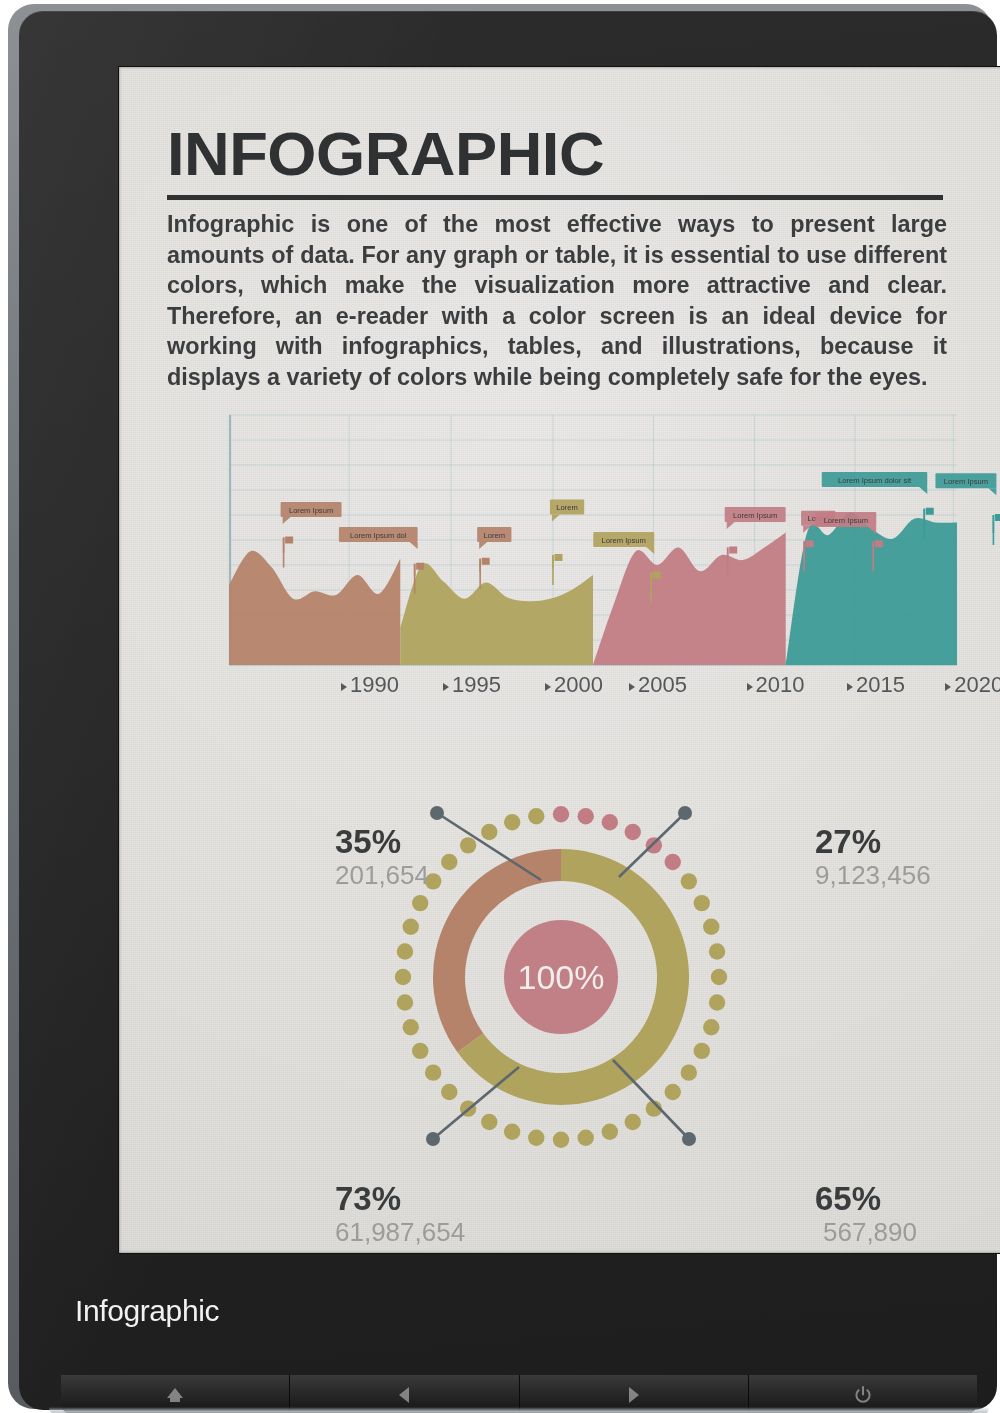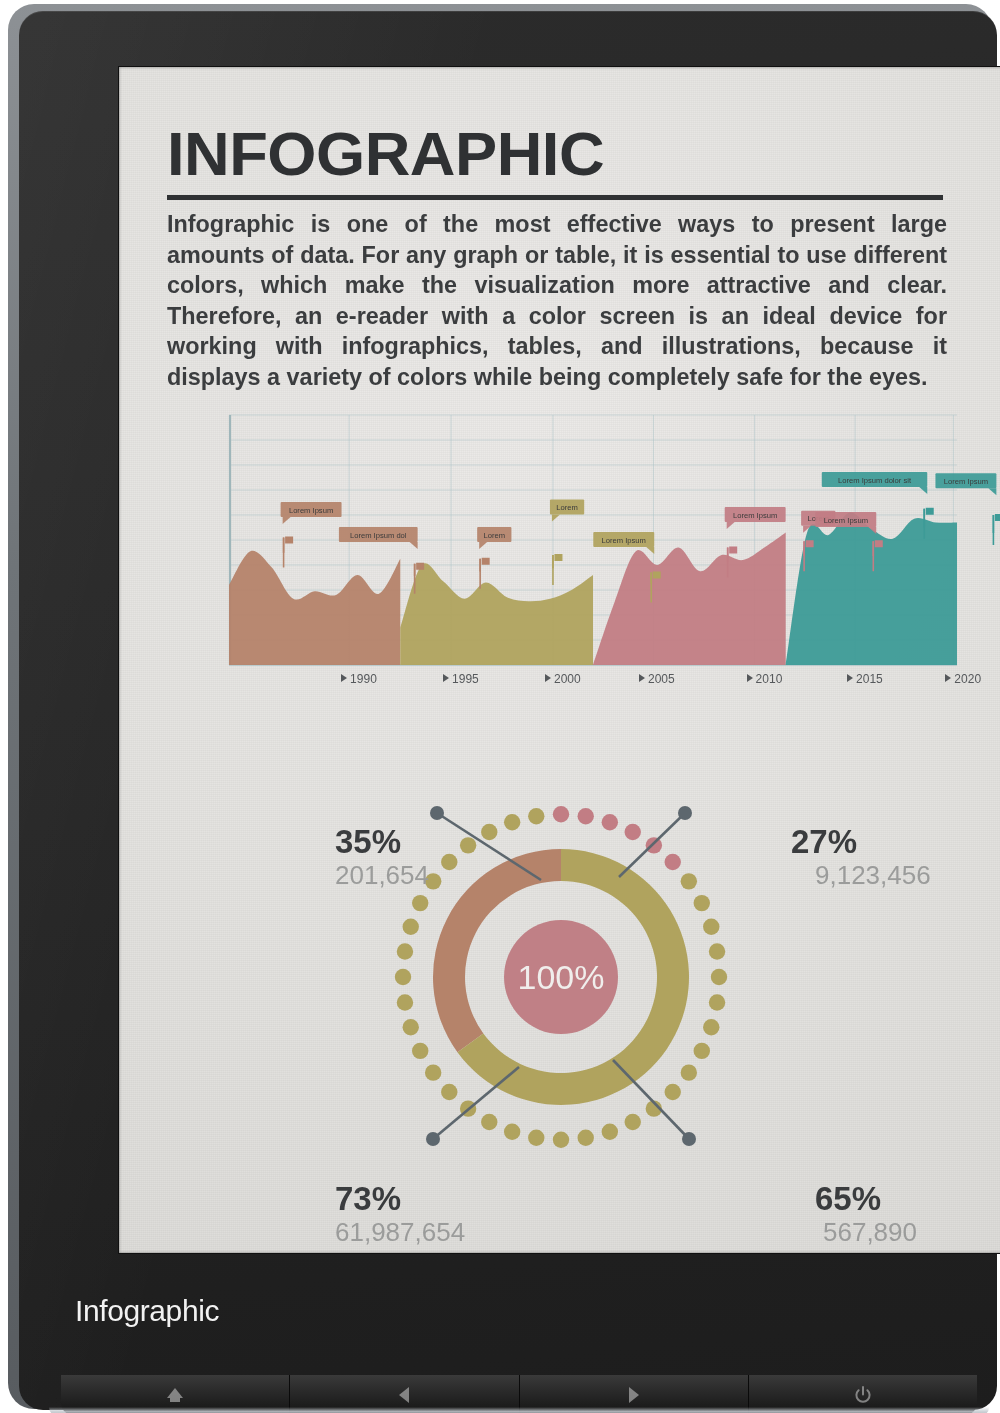--- a/index.html
+++ b/index.html
@@ -32,21 +32,21 @@
   #rule{position:absolute;left:48px;top:128px;width:776px;height:5px;background:#2f3133;}
   #intro{position:absolute;left:48px;top:142px;width:780px;font-size:23.4px;line-height:30.6px;
     font-weight:bold;color:#3b3d3f;text-align:justify;}
 
   
   #chartWrap{position:absolute;left:48px;top:345px;width:790px;height:310px;}
   #yaxis{position:absolute;left:0;top:0;width:54px;height:252px;}
   .ytick{position:absolute;right:0;font-size:16.4px;color:#55585b;line-height:14px;text-align:right;width:54px;}
   #plot{position:absolute;left:62px;top:3px;width:728px;height:250px;overflow:visible;}
   #xaxis{position:absolute;left:62px;top:260px;width:770px;height:22px;}
-  .xtick{position:absolute;font-size:12px;color:#55585b;white-space:nowrap;}
+  .xtick{position:absolute;font-size:22px;color:#55585b;white-space:nowrap;}
   .xtri{display:inline-block;width:0;height:0;border-left:6px solid #55585b;
     border-top:4.5px solid transparent;border-bottom:4.5px solid transparent;
     vertical-align:1px;margin-right:3px;}
 
   
   #donutWrap{position:absolute;left:0;top:700px;width:884px;height:470px;}
   #donutSvg{position:absolute;left:272px;top:10px;}
   .lbl-pct{position:absolute;font-size:33px;font-weight:bold;color:#3a3c3e;line-height:33px;white-space:nowrap;}
   .lbl-num{position:absolute;font-size:26px;color:#9b9c9b;line-height:29px;white-space:nowrap;}
 
@@ -180,21 +180,21 @@
                 <rect x="765.9" y="99" width="8" height="7" fill="#3d9b97"></rect>
                 <rect x="706.4499999999999" y="58.250000000000014" width="60.95" height="15" fill="#3d9b97" opacity="0.93" rx="1"></rect>
                 <path d="M759.4,73.25000000000001 L767.4,73.25000000000001 L767.4,80.25000000000001 Z" fill="#3d9b97" opacity="0.93"></path>
                 <text x="736.925" y="68.95000000000002" fill="#3b3b3b" font-size="7.6" text-anchor="middle" font-family="&quot;Liberation Sans&quot;, sans-serif">Lorem Ipsum</text>
               </g>
             </svg></div>
         <div id="xaxis">
             <div class="xtick" style="left: 112.12px;"><span class="xtri"></span>1990</div>
             <div class="xtick" style="left: 214.04px;"><span class="xtri"></span>1995</div>
             <div class="xtick" style="left: 315.96px;"><span class="xtri"></span>2000</div>
-            <div class="xtick" style="left: 410px;"><span class="xtri"></span>2005</div>
+            <div class="xtick" style="left: 400px;"><span class="xtri"></span>2005</div>
             <div class="xtick" style="left: 517.616px;"><span class="xtri"></span>2010</div>
             <div class="xtick" style="left: 618.08px;"><span class="xtri"></span>2015</div>
             <div class="xtick" style="left: 716.36px;"><span class="xtri"></span>2020</div>
           </div>
       </div>
 
       <div id="donutWrap">
         <svg id="donutSvg" width="340" height="400" viewBox="0 0 340 400">
             <circle cx="170" cy="37.25999999999999" r="8.2" fill="#c27d84"></circle>
             <circle cx="194.7166454763565" cy="39.263599451547265" r="8.2" fill="#c27d84"></circle>
@@ -244,21 +244,21 @@
             <circle cx="46" cy="36" r="7" fill="#5d676e"></circle>
             <line x1="294" y1="36" x2="228" y2="100" stroke="#5d676e" stroke-width="2.6"></line>
             <circle cx="294" cy="36" r="7" fill="#5d676e"></circle>
             <line x1="42" y1="362" x2="128" y2="290" stroke="#5d676e" stroke-width="2.6"></line>
             <circle cx="42" cy="362" r="7" fill="#5d676e"></circle>
             <line x1="298" y1="362" x2="222" y2="283" stroke="#5d676e" stroke-width="2.6"></line>
             <circle cx="298" cy="362" r="7" fill="#5d676e"></circle>
           </svg>
       <div class="lbl-pct" style="left: 216px; top: 58px;">35%</div>
           <div class="lbl-num" style="left: 216px; top: 94px;">201,654</div>
-          <div class="lbl-pct" style="left: 672px; top: 58px; text-align: right;">27%</div>
+          <div class="lbl-pct" style="left: 696px; top: 58px; text-align: right;">27%</div>
           <div class="lbl-num" style="left: 696px; top: 94px;">9,123,456</div>
           <div class="lbl-pct" style="left: 216px; top: 415px;">73%</div>
           <div class="lbl-num" style="left: 216px; top: 451px;">61,987,654</div>
           <div class="lbl-pct" style="left: 696px; top: 415px;">65%</div>
           <div class="lbl-num" style="left: 704px; top: 451px;">567,890</div>
         </div>
 
     </div>
 
     <div id="brand">Infographic</div>

